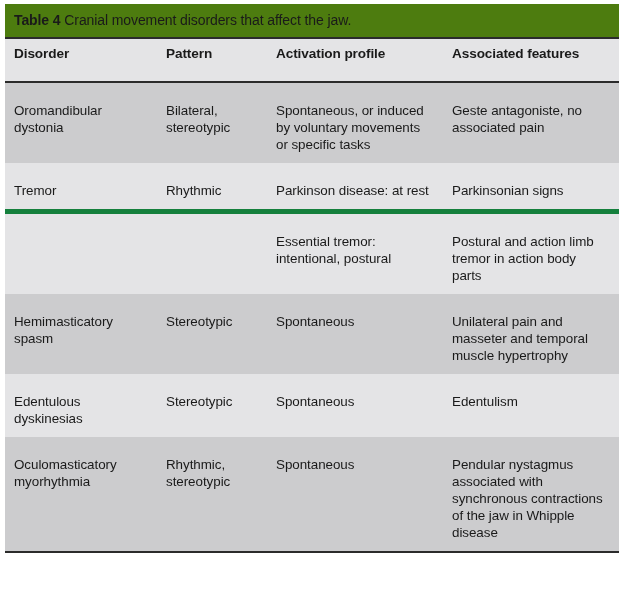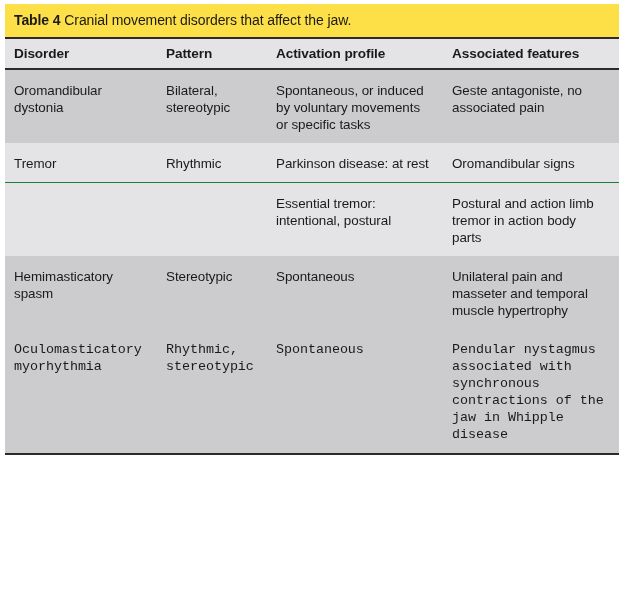--- a/index.html
+++ b/index.html
@@ -31,62 +31,62 @@
   }
 
   
   col.c-disorder   { width: 152px; }
   col.c-pattern    { width: 110px; }
   col.c-activation { width: 176px; }
   col.c-features   { width: 176px; }
 
   
   .caption-cell {
-    background: #fde047;
+    background: #4d7c0f;
     border-bottom: 2px solid #2b2b2b;
     padding: 8px 22px 7px 9px;
     font-size: 14px;
     line-height: 1.25;
     font-weight: normal;
     text-align: left;
     letter-spacing: -0.1px;
     margin-top: 16px;
   }
   .caption-cell .cap-label {
     font-weight: bold;
   }
 
   
   .hdr-row th {
     background: #e4e4e6;
     border-bottom: 2px solid #2b2b2b;
-    padding: 7px 10px 7px 9px;
+    padding: 7px 10px 20px 9px;
     font-weight: bold;
     font-size: 13.6px;
     text-align: left;
     vertical-align: top;
     letter-spacing: -0.1px;
   }
 
   
   .tbl td {
     vertical-align: top;
-    padding: 12px 10px 10px 9px;
+    padding: 19px 10px 10px 9px;
     line-height: 1.27;
     letter-spacing: -0.05px;
   }
 
   tr.band-dark  td { background: #ccccce; }
   tr.band-light td { background: #e4e4e6; }
 
   
-  tr.subrule td { border-top: 1px solid #15803d; }
+  tr.subrule td { border-top: 5px solid #15803d; }
 
   
-  tr.last-row td { border-bottom: 2px solid #2b2b2b; font-family: Liberation Mono, monospace; }
+  tr.last-row td { border-bottom: 2px solid #2b2b2b; }
 </style>
 </head>
 <body>
 
 <div class="table-figure">
   <table class="tbl">
     <colgroup>
       <col class="c-disorder">
       <col class="c-pattern">
       <col class="c-activation">
@@ -113,39 +113,45 @@
         <td>Oromandibular dystonia</td>
         <td>Bilateral, stereotypic</td>
         <td>Spontaneous, or induced by voluntary movements or specific tasks</td>
         <td>Geste antagoniste, no associated pain</td>
       </tr>
 
       <tr class="band-light">
         <td>Tremor</td>
         <td>Rhythmic</td>
         <td>Parkinson disease: at rest</td>
-        <td>Oromandibular signs</td>
+        <td>Parkinsonian signs</td>
       </tr>
 
       <tr class="band-light subrule">
         <td></td>
         <td></td>
         <td>Essential tremor: intentional, postural</td>
         <td>Postural and action limb tremor in action body parts</td>
       </tr>
 
 
 
       <tr class="band-dark">
         <td>Hemimasticatory spasm</td>
         <td>Stereotypic</td>
         <td>Spontaneous</td>
         <td>Unilateral pain and masseter and temporal muscle hypertrophy</td>
       </tr>
 
+      <tr class="band-light">
+        <td>Edentulous dyskinesias</td>
+        <td>Stereotypic</td>
+        <td>Spontaneous</td>
+        <td>Edentulism</td>
+      </tr>
 
       <tr class="band-dark last-row">
         <td>Oculomasticatory myorhythmia</td>
         <td>Rhythmic, stereotypic</td>
         <td>Spontaneous</td>
         <td>Pendular nystagmus associated with synchronous contractions of the jaw in Whipple disease</td>
       </tr>
     </tbody>
   </table>
 </div>

